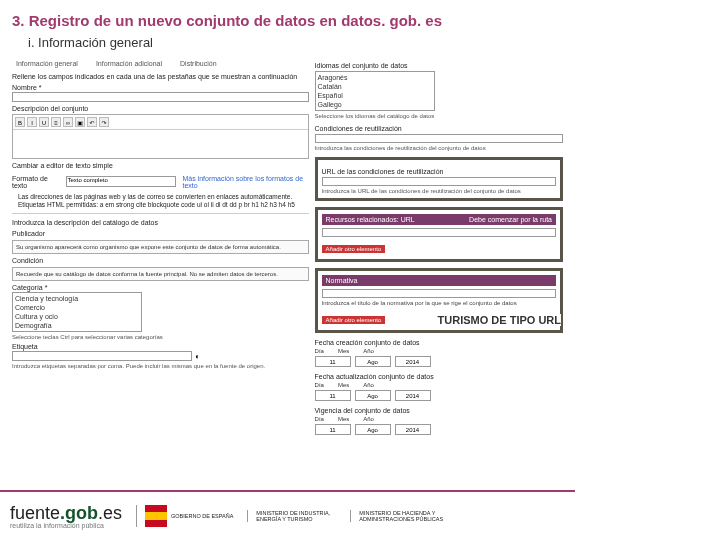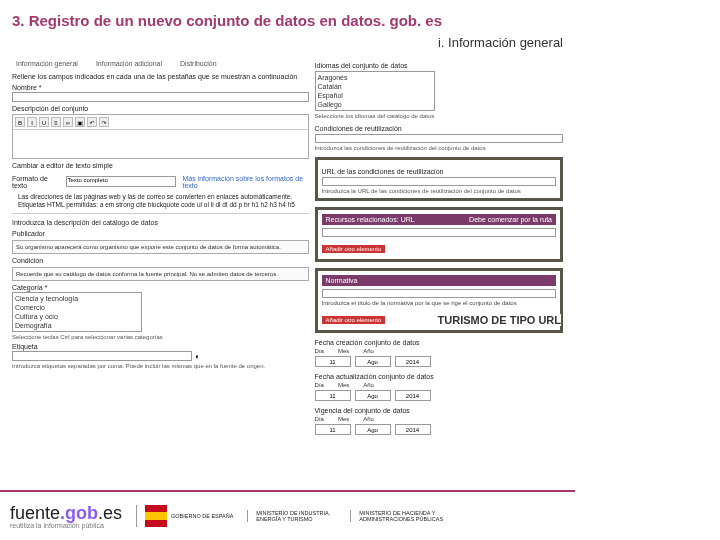--- a/index.html
+++ b/index.html
@@ -1,19 +1,19 @@
 <!DOCTYPE html>
 <html><head>
 <meta charset="utf-8">
 <style>
   * { box-sizing: border-box; margin: 0; padding: 0; }
   body { width: 720px; height: 540px; font-family: Arial, sans-serif; background: #fff; position: relative; }
   .slide { width: 575px; height: 540px; position: relative; overflow: hidden; }
   .title { color: #a23a6e; font-size: 15px; font-weight: bold; padding: 12px 12px 4px 12px; }
-  .subtitle { color: #333; font-size: 13px; padding: 2px 12px 8px 28px; text-align: right; }
+  .subtitle { color: #333; font-size: 13px; padding: 2px 12px 8px 28px; }
   .content { display: flex; padding: 0 12px; gap: 6px; }
   .col-left { width: 370px; }
   .col-right { width: 310px; }
   .tabs { display: flex; gap: 10px; margin-bottom: 4px; }
   .tab { font-size: 7px; color: #555; padding: 2px 4px; }
   .intro { font-size: 7px; color: #222; margin-bottom: 4px; }
   .label { font-size: 7px; color: #222; margin: 3px 0 1px 0; }
   .field { width: 100%; height: 10px; border: 1px solid #999; background: #fff; font-size: 6px; }
   .rte { border: 1px solid #aaa; margin-top: 2px; }
   .rte-toolbar { display: flex; gap: 2px; padding: 2px; border-bottom: 1px solid #ccc; }
@@ -36,21 +36,21 @@
 
   .date-row { display: flex; gap: 4px; margin-top: 2px; }
   .date-cell { width: 36px; height: 11px; border: 1px solid #999; font-size: 6px; line-height: 11px; text-align: center; }
   .date-hd { font-size: 6px; color: #333; display: flex; gap: 14px; margin-top: 2px; }
 
   .url-callout { position: absolute; right: 14px; top: 314px; font-size: 11px; font-weight: bold; color: #333; background: #fff; }
 
   .footer { position: absolute; left: 0; bottom: 0; width: 720px; height: 50px; border-top: 2px solid #a23a6e; display: flex; align-items: center; padding: 0 10px; gap: 14px; background: #fff; }
   .logo-datos { display: flex; flex-direction: column; }
   .logo-datos-main { font-size: 18px; color: #222; }
-  .logo-datos-main .accent { color: #8b5cf6; font-weight: bold; }
+  .logo-datos-main .accent { color: #14532d; font-weight: bold; }
   .logo-datos-sub { font-size: 7px; color: #777; margin-top: -2px; }
   .logo-gov { display: flex; align-items: center; gap: 4px; border-left: 1px solid #999; padding-left: 8px; }
   .flag { width: 22px; height: 22px; background: linear-gradient(#c60b1e 33%, #ffc400 33% 66%, #c60b1e 66%); position: relative; }
   .gov-txt { font-size: 5.5px; color: #222; line-height: 1.1; }
   .gov-block { display: flex; flex-direction: column; justify-content: center; }
   .logo-red { font-size: 24px; color: #c00; font-weight: bold; margin-left: auto; }
   .logo-red .dot { color: #c00; }
   .logo-red .es { color: #c00; }
 
   .thin-input { height: 9px; border: 1px solid #999; width: 100%; background: #fff; margin-top: 1px; }

